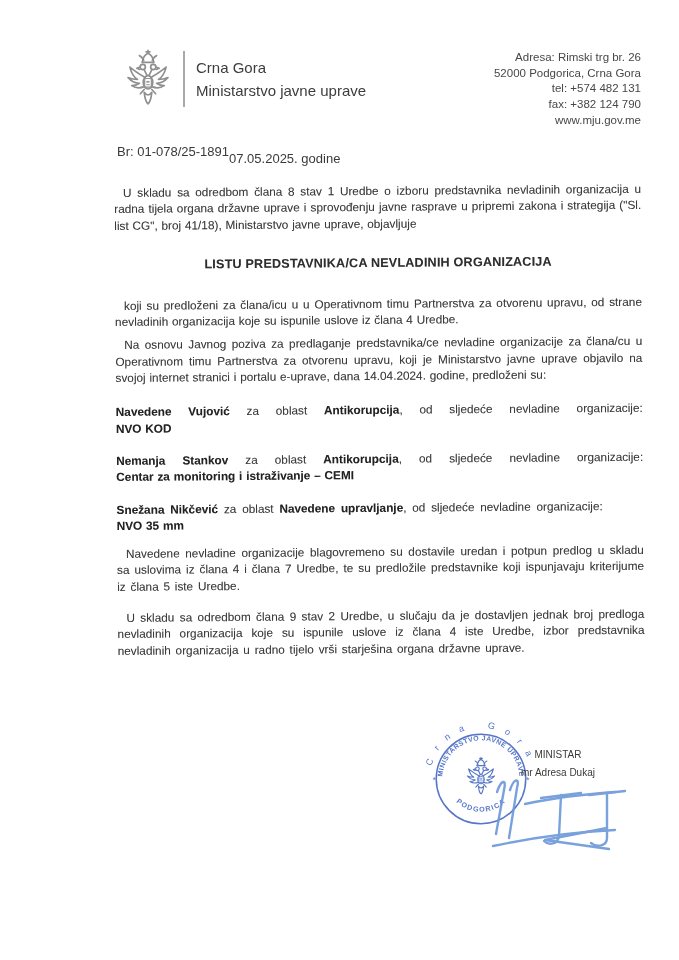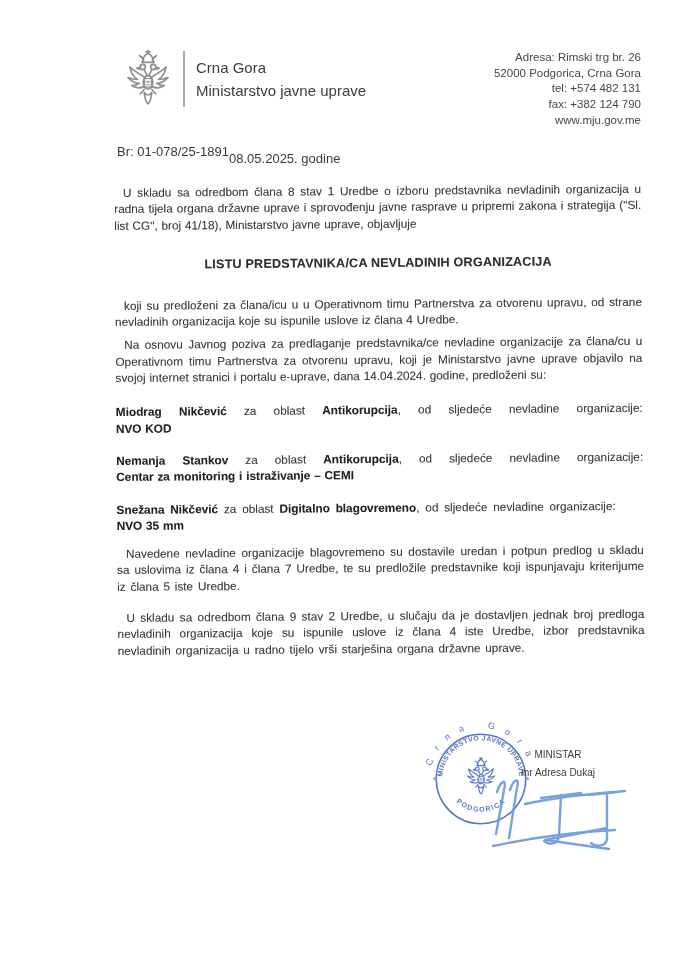--- a/index.html
+++ b/index.html
@@ -121,55 +121,55 @@
       <div>Adresa: Rimski trg br. 26</div>
       <div>52000 Podgorica, Crna Gora</div>
       <div>tel: +574 482 131</div>
       <div>fax: +382 124 790</div>
       <div>www.mju.gov.me</div>
     </div>
   </header>
 
   <div class="ref-row">
     <span>Br: 01-078/25-1891</span>
-    <span class="date">08.05.2025. godine</span>
+    <span class="date">07.05.2025. godine</span>
   </div>
 
   <div class="doc-body">
     <p class="para indent p-intro">U skladu sa odredbom člana 8 stav 1 Uredbe o izboru predstavnika nevladinih organizacija u radna tijela organa državne uprave i sprovođenju javne rasprave u pripremi zakona i strategija ("Sl. list CG", broj 41/18), Ministarstvo javne uprave, objavljuje</p>
 
     <h1 class="title">LISTU PREDSTAVNIKA/CA NEVLADINIH ORGANIZACIJA</h1>
 
     <p class="para indent p-proposed">koji su predloženi za člana/icu u u Operativnom timu Partnerstva za otvorenu upravu, od strane nevladinih organizacija koje su ispunile uslove iz člana 4 Uredbe.</p>
 
     <p class="para indent p-call">Na osnovu Javnog poziva za predlaganje predstavnika/ce nevladine organizacije za člana/cu u Operativnom timu Partnerstva za otvorenu upravu, koji je Ministarstvo javne uprave objavilo na svojoj internet stranici i portalu e-uprave, dana 14.04.2024. godine, predloženi su:</p>
 
     <div class="rep rep-first">
       <p class="para rep-line stretch">
-        <b>Miodrag Nikčević</b>
+        <b>Navedene Vujović</b>
         <span>za oblast</span>
         <b>Antikorupcija</b><span>, od sljedeće nevladine organizacije:</span>
       </p>
       <p class="para rep-org">NVO KOD</p>
     </div>
 
     <div class="rep">
       <p class="para rep-line stretch">
         <b>Nemanja Stankov</b>
         <span>za oblast</span>
         <b>Antikorupcija</b><span>, od sljedeće nevladine organizacije:</span>
       </p>
       <p class="para rep-org">Centar za monitoring i istraživanje – CEMI</p>
     </div>
 
     <div class="rep">
       <p class="para rep-line">
         <b>Snežana Nikčević</b>
         <span>za oblast</span>
-        <b>Digitalno blagovremeno</b><span>, od sljedeće nevladine organizacije:</span>
+        <b>Navedene upravljanje</b><span>, od sljedeće nevladine organizacije:</span>
       </p>
       <p class="para rep-org">NVO 35 mm</p>
     </div>
 
     <p class="para indent p-compliance">Navedene nevladine organizacije blagovremeno su dostavile uredan i potpun predlog u skladu sa uslovima iz člana 4 i člana 7 Uredbe, te su predložile predstavnike koji ispunjavaju kriterijume iz člana 5 iste Uredbe.</p>
 
     <p class="para indent p-article9">U skladu sa odredbom člana 9 stav 2 Uredbe, u slučaju da je dostavljen jednak broj predloga nevladinih organizacija koje su ispunile uslove iz člana 4 iste Uredbe, izbor predstavnika nevladinih organizacija u radno tijelo vrši starješina organa državne uprave.</p>
   </div>
 
   <div class="stamp">

